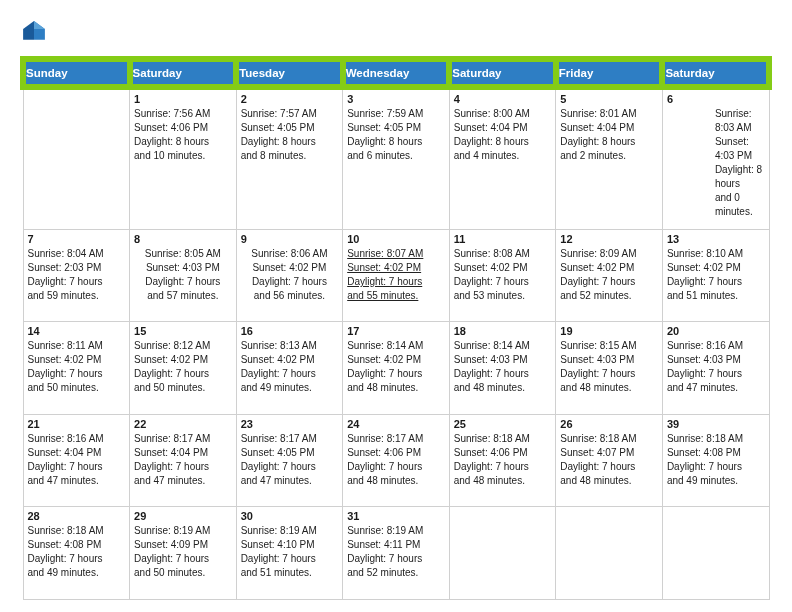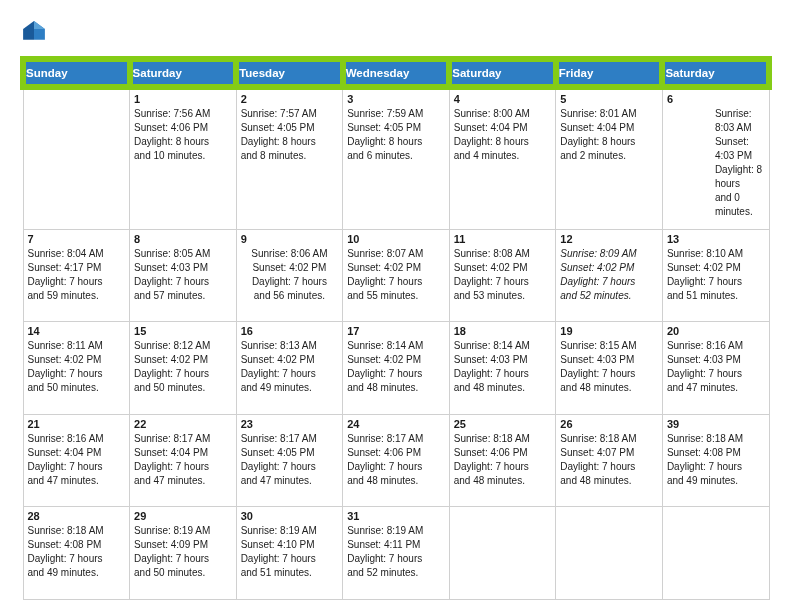--- a/index.html
+++ b/index.html
@@ -171,55 +171,55 @@
             <div class="day-info" style="white-space: pre-line; margin-left: 48px;">Sunrise: 8:03 AM
 Sunset: 4:03 PM
 Daylight: 8 hours
 and 0 minutes.</div>
           </td>
         </tr>
         <tr>
           <td>
             <div class="day-number">7</div>
             <div class="day-info" style="white-space: pre-line;">Sunrise: 8:04 AM
-Sunset: 4:17 PM
+Sunset: 2:03 PM
 Daylight: 7 hours
 and 59 minutes.</div>
           </td>
           <td>
             <div class="day-number">8</div>
-            <div class="day-info" style="white-space: pre-line;">Sunrise: 8:05 AM
+            <div class="day-info" style="white-space: pre-line; text-align: center;">Sunrise: 8:05 AM
 Sunset: 4:03 PM
 Daylight: 7 hours
 and 57 minutes.</div>
           </td>
           <td>
             <div class="day-number">9</div>
             <div class="day-info" style="white-space: pre-line; text-align: center;">Sunrise: 8:06 AM
 Sunset: 4:02 PM
 Daylight: 7 hours
 and 56 minutes.</div>
           </td>
           <td>
             <div class="day-number">10</div>
-            <div class="day-info" style="white-space: pre-line;">Sunrise: 8:07 AM
+            <div class="day-info" style="white-space: pre-line; text-decoration: underline;">Sunrise: 8:07 AM
 Sunset: 4:02 PM
 Daylight: 7 hours
 and 55 minutes.</div>
           </td>
           <td>
             <div class="day-number">11</div>
             <div class="day-info" style="white-space: pre-line;">Sunrise: 8:08 AM
 Sunset: 4:02 PM
 Daylight: 7 hours
 and 53 minutes.</div>
           </td>
           <td>
             <div class="day-number">12</div>
-            <div class="day-info" style="white-space: pre-line; font-style: italic;">Sunrise: 8:09 AM
+            <div class="day-info" style="white-space: pre-line;">Sunrise: 8:09 AM
 Sunset: 4:02 PM
 Daylight: 7 hours
 and 52 minutes.</div>
           </td>
           <td>
             <div class="day-number">13</div>
             <div class="day-info" style="white-space: pre-line;">Sunrise: 8:10 AM
 Sunset: 4:02 PM
 Daylight: 7 hours
 and 51 minutes.</div>

